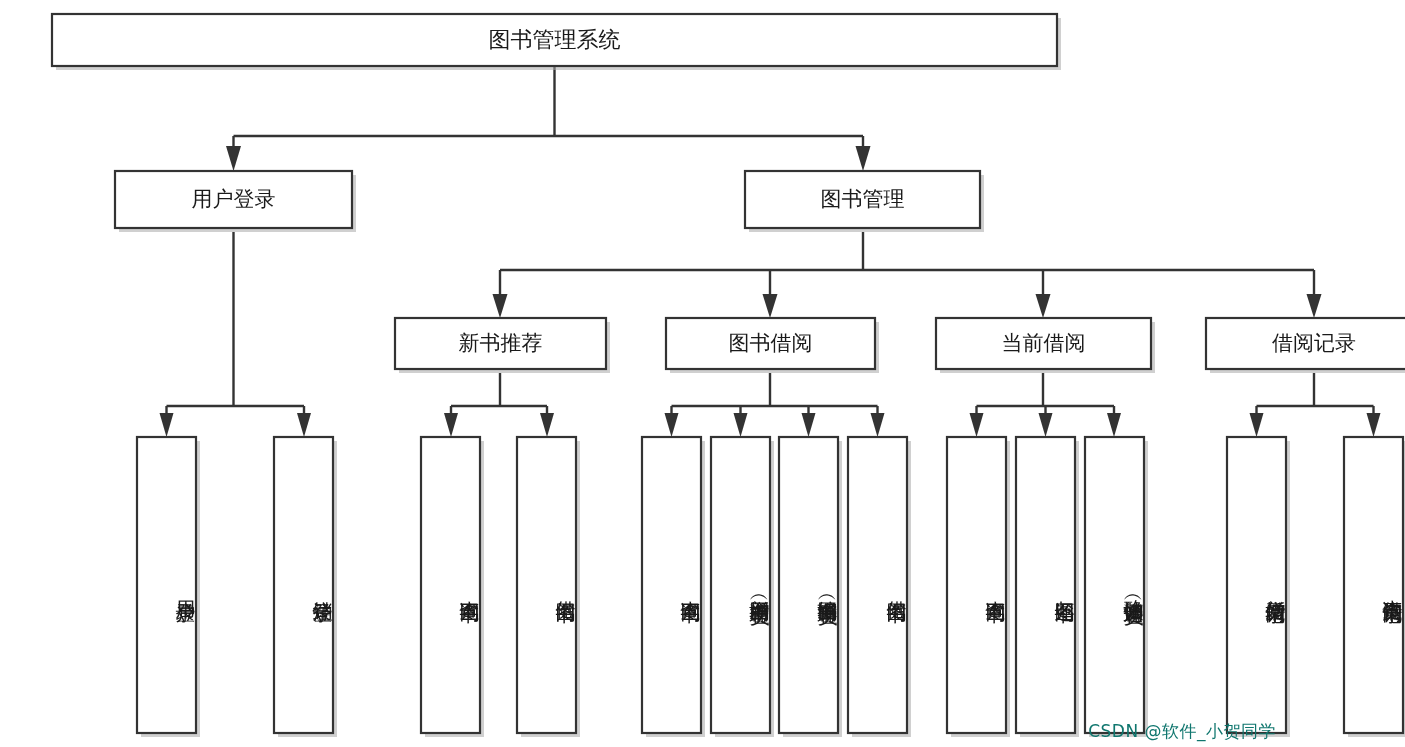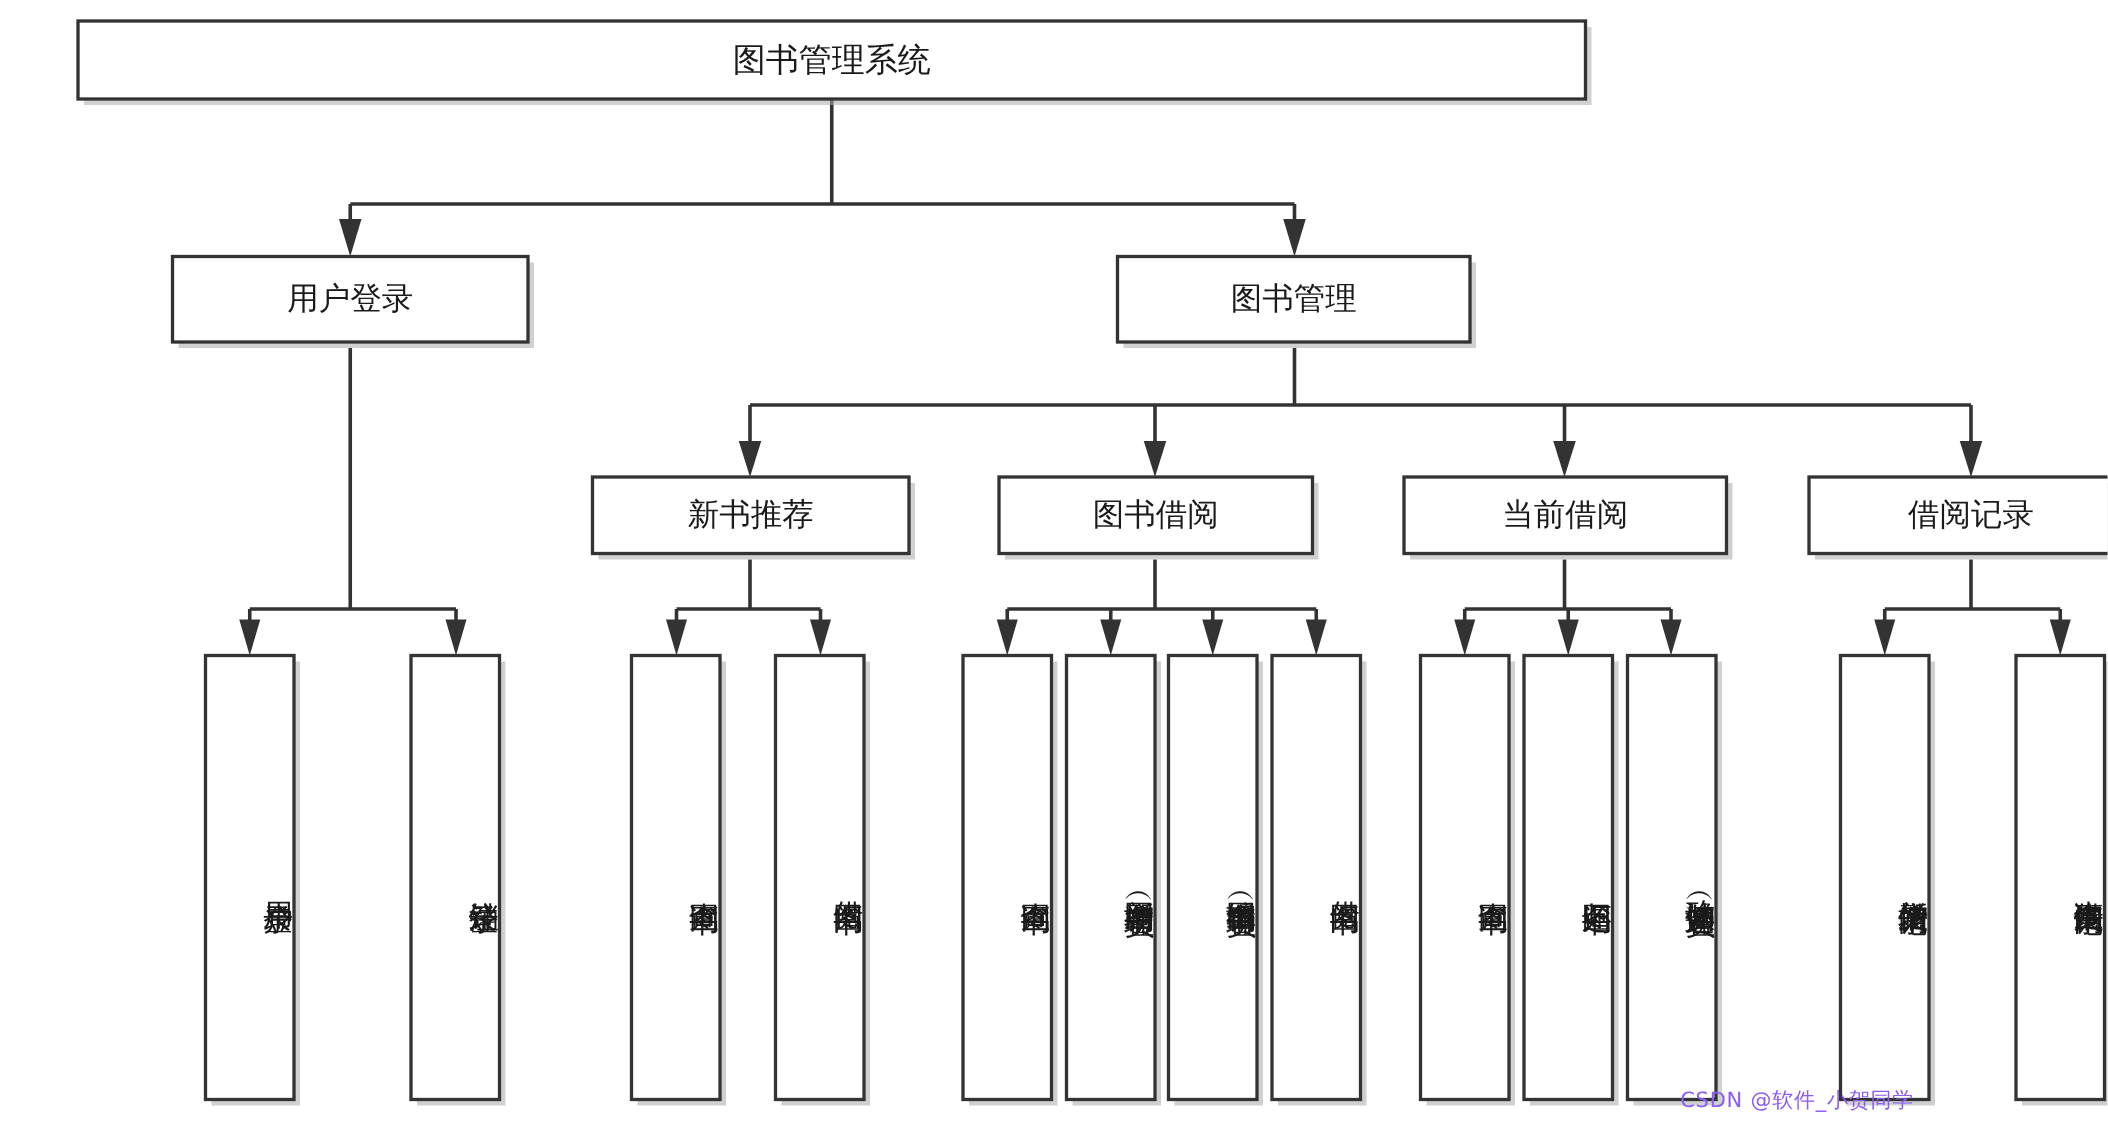--- a/index.html
+++ b/index.html
@@ -72,22 +72,22 @@
     justify-content: center;
     white-space: nowrap;
     pointer-events: none;
     user-select: none;
   }
   .watermark {
     position: absolute;
     right: 8px;
     bottom: 4px;
     font-family: "DejaVu Sans", "Liberation Sans", sans-serif;
-    font-size: 14px;
-    color: #8b5cf6;
+    font-size: 17px;
+    color: #0f766e;
     letter-spacing: 0.5px;
     white-space: nowrap;
     user-select: none;
   }
 </style>
 </head>
 <body>
 
 <div id="diagram-root">
 

